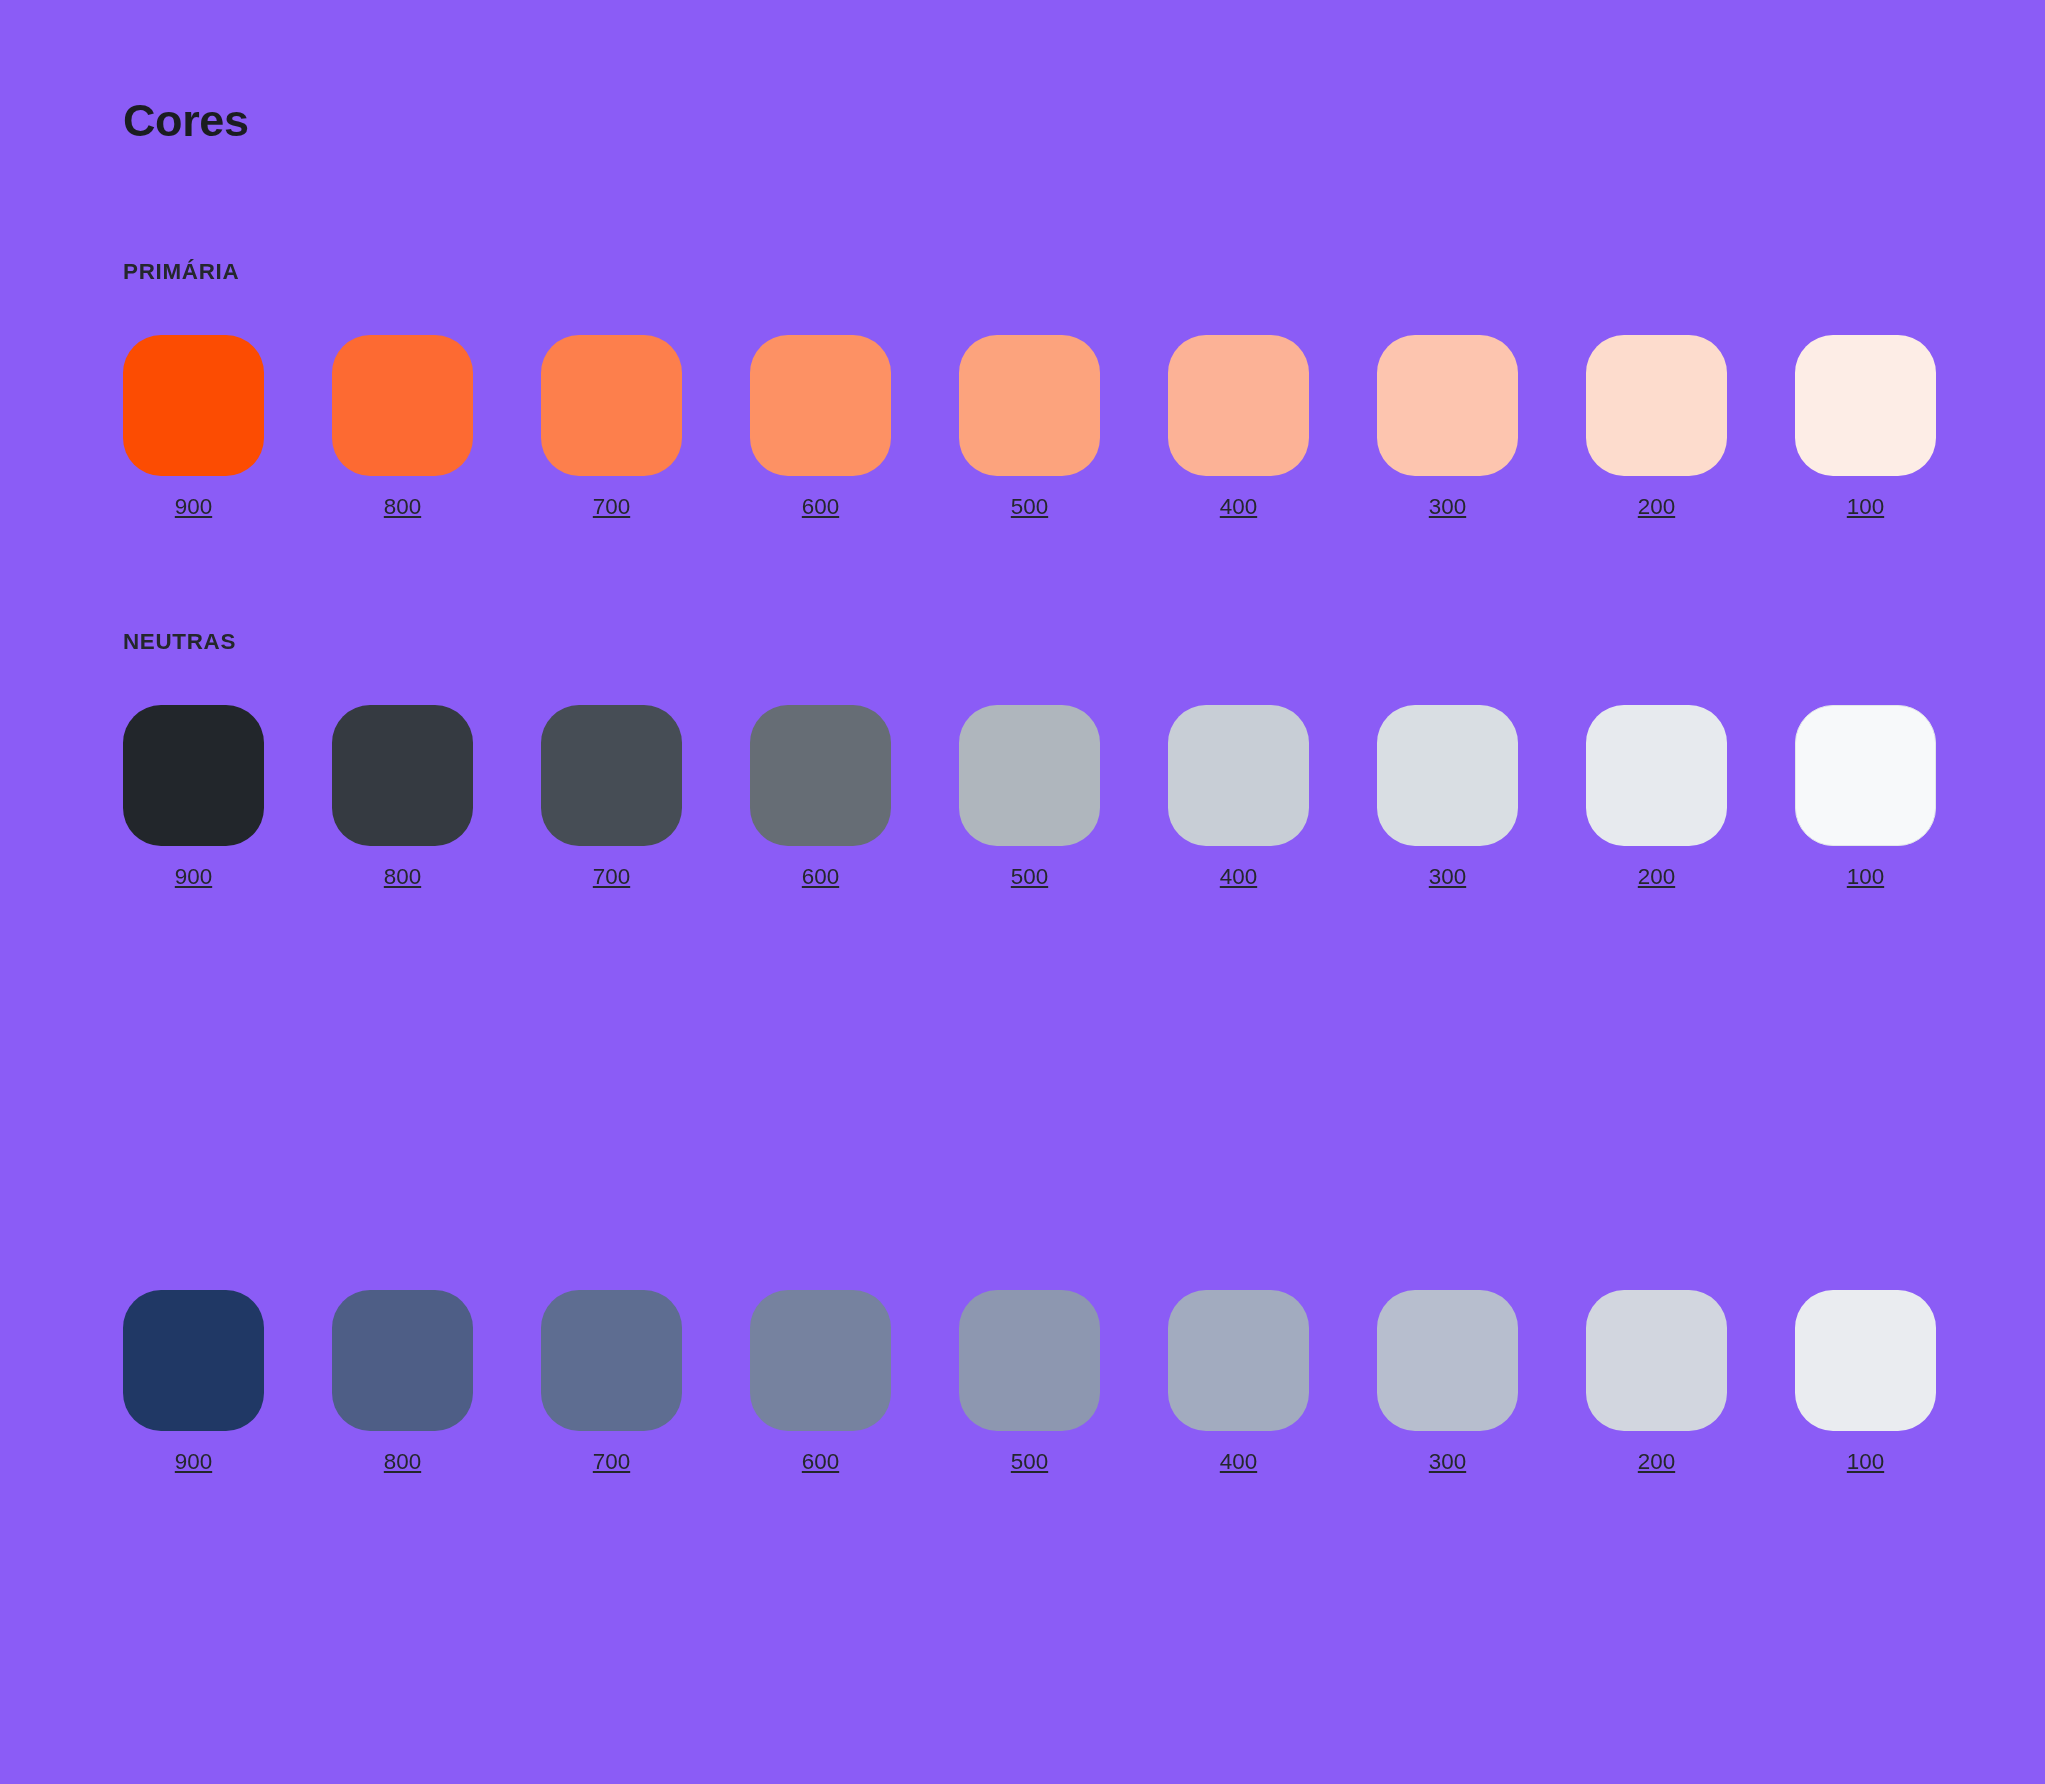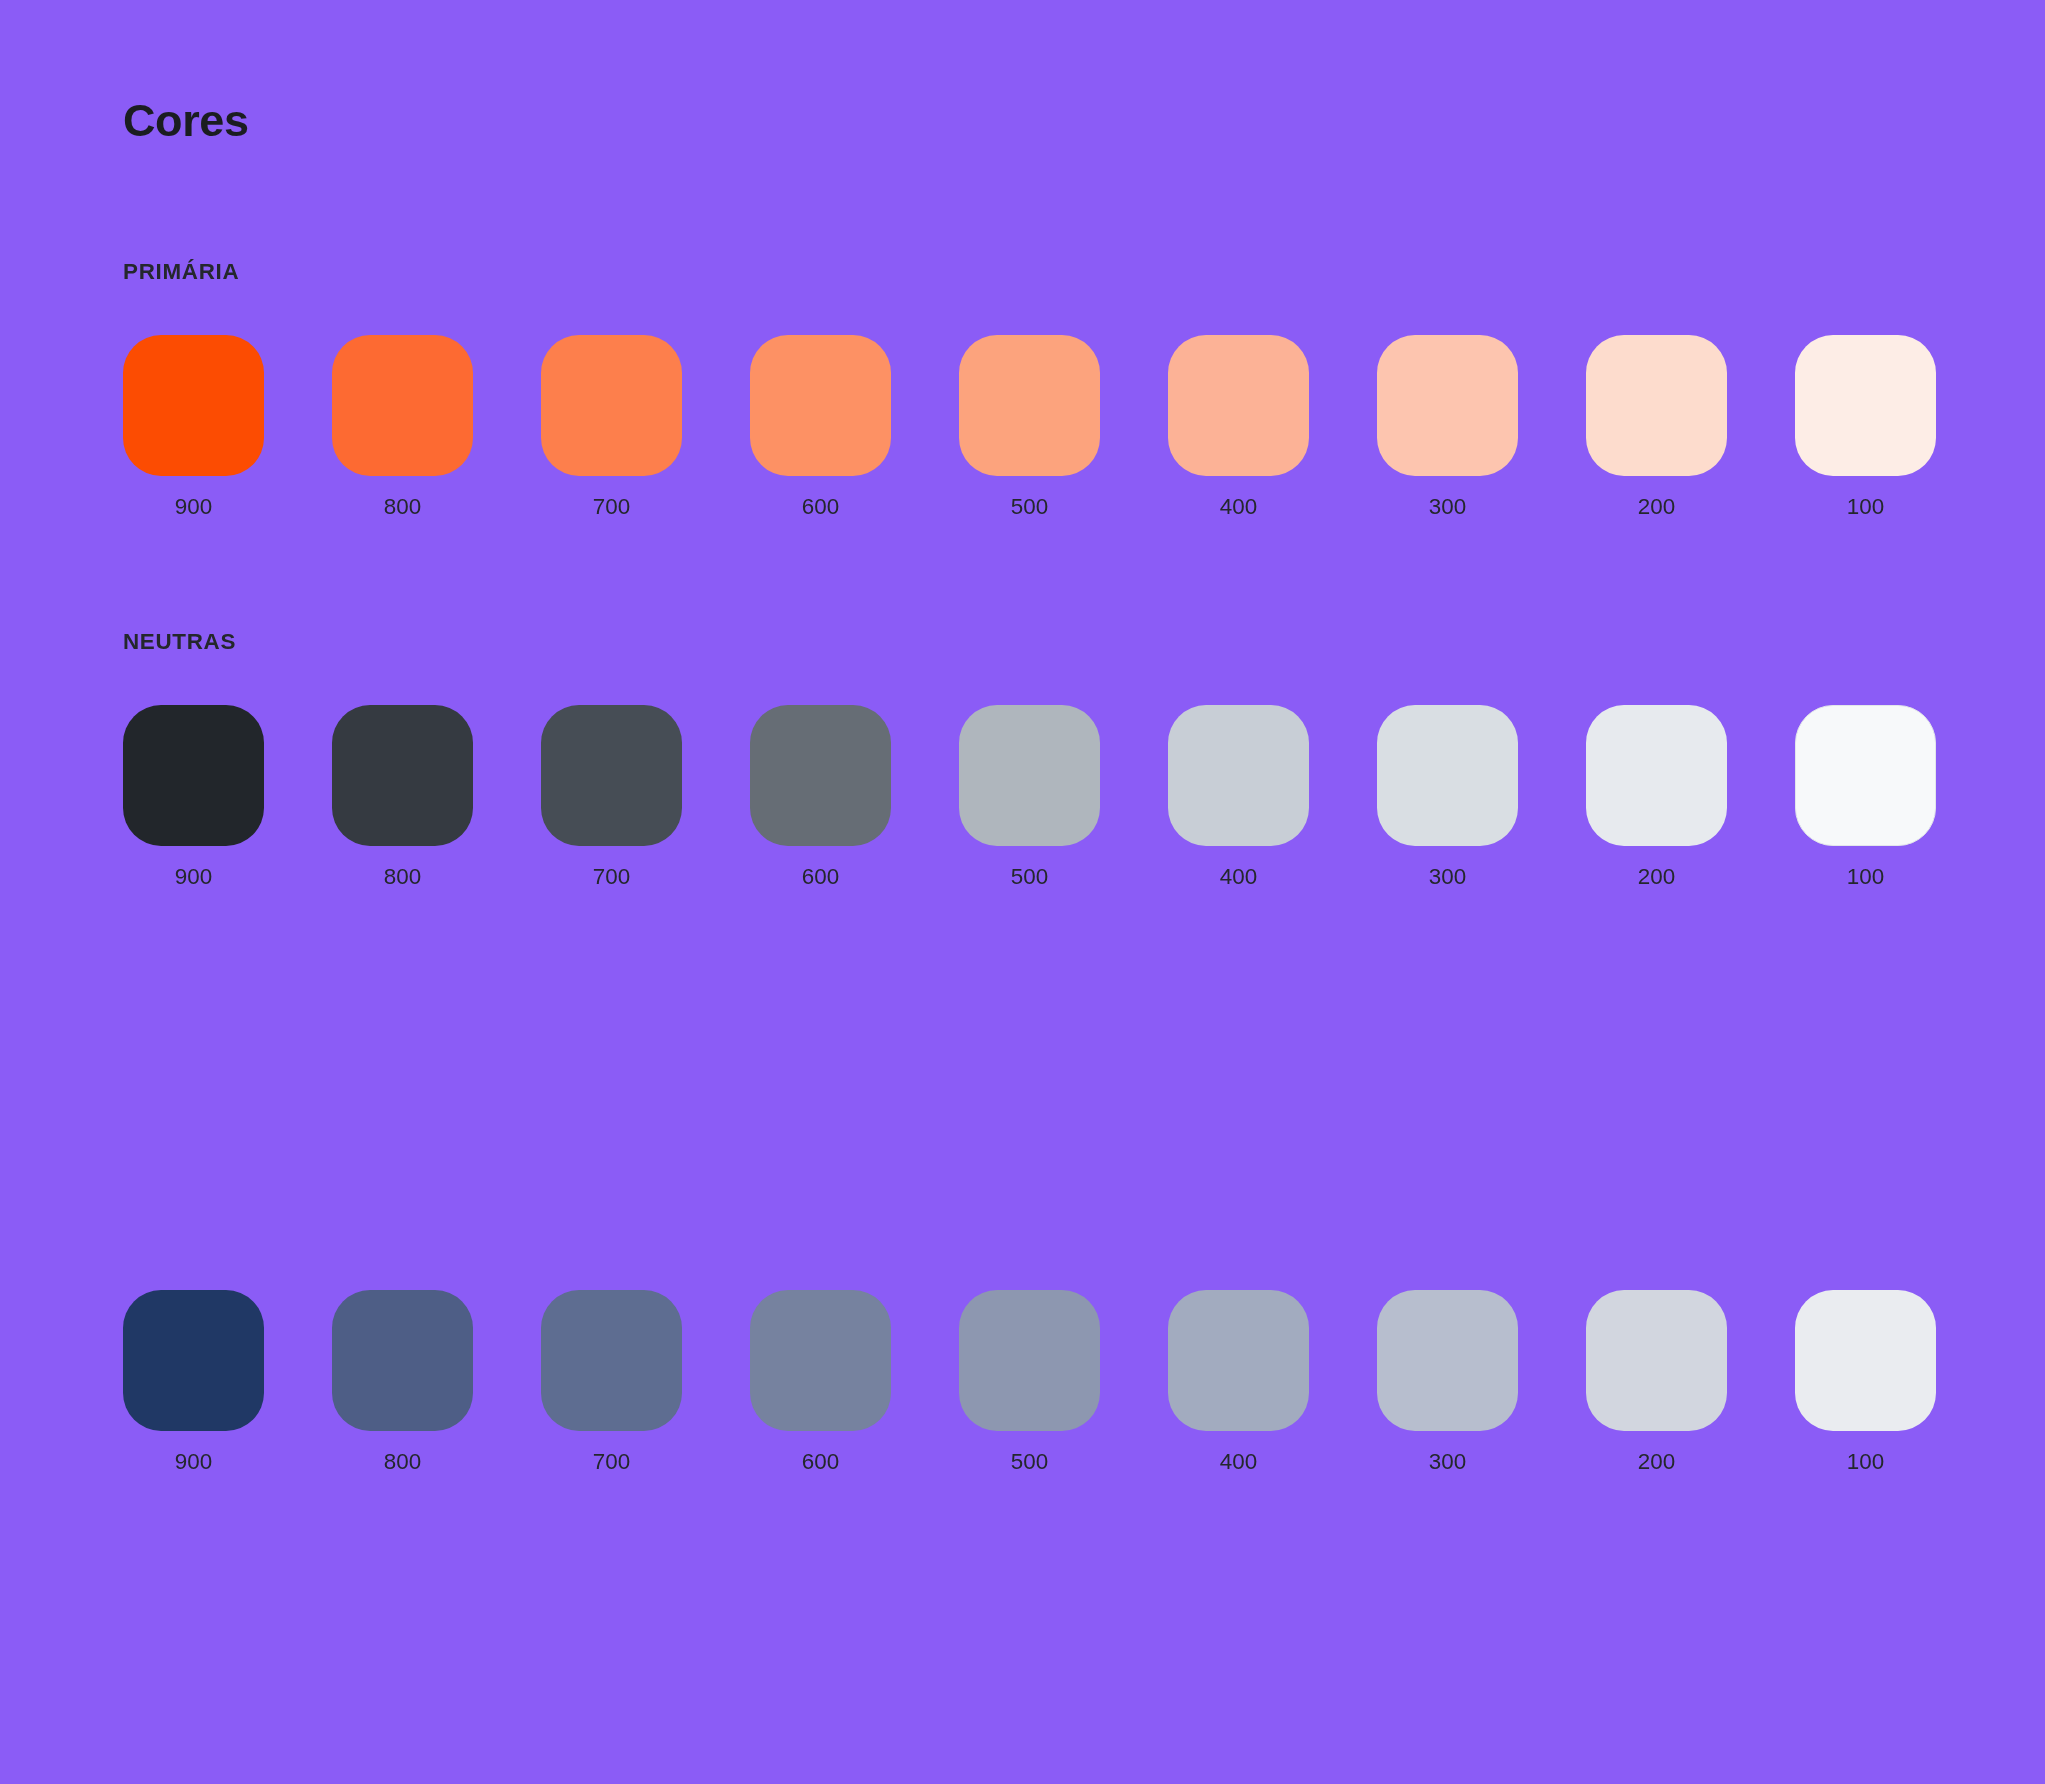--- a/index.html
+++ b/index.html
@@ -80,20 +80,21 @@
   .swatch-chip.bordered {
     border: 1.7px solid #e3e6ea;
   }
 
   .swatch-label {
     margin-top: 20px;
     font-size: 22.4px;
     font-weight: 400;
     color: #24272c;
     line-height: 1;
+    text-decoration: underline;
   }
 
   
   .swatch-row.row-bw {
     margin-top: 38px;
   }
 </style>
 </head>
 <body style="background: rgb(255, 255, 255);">
 

